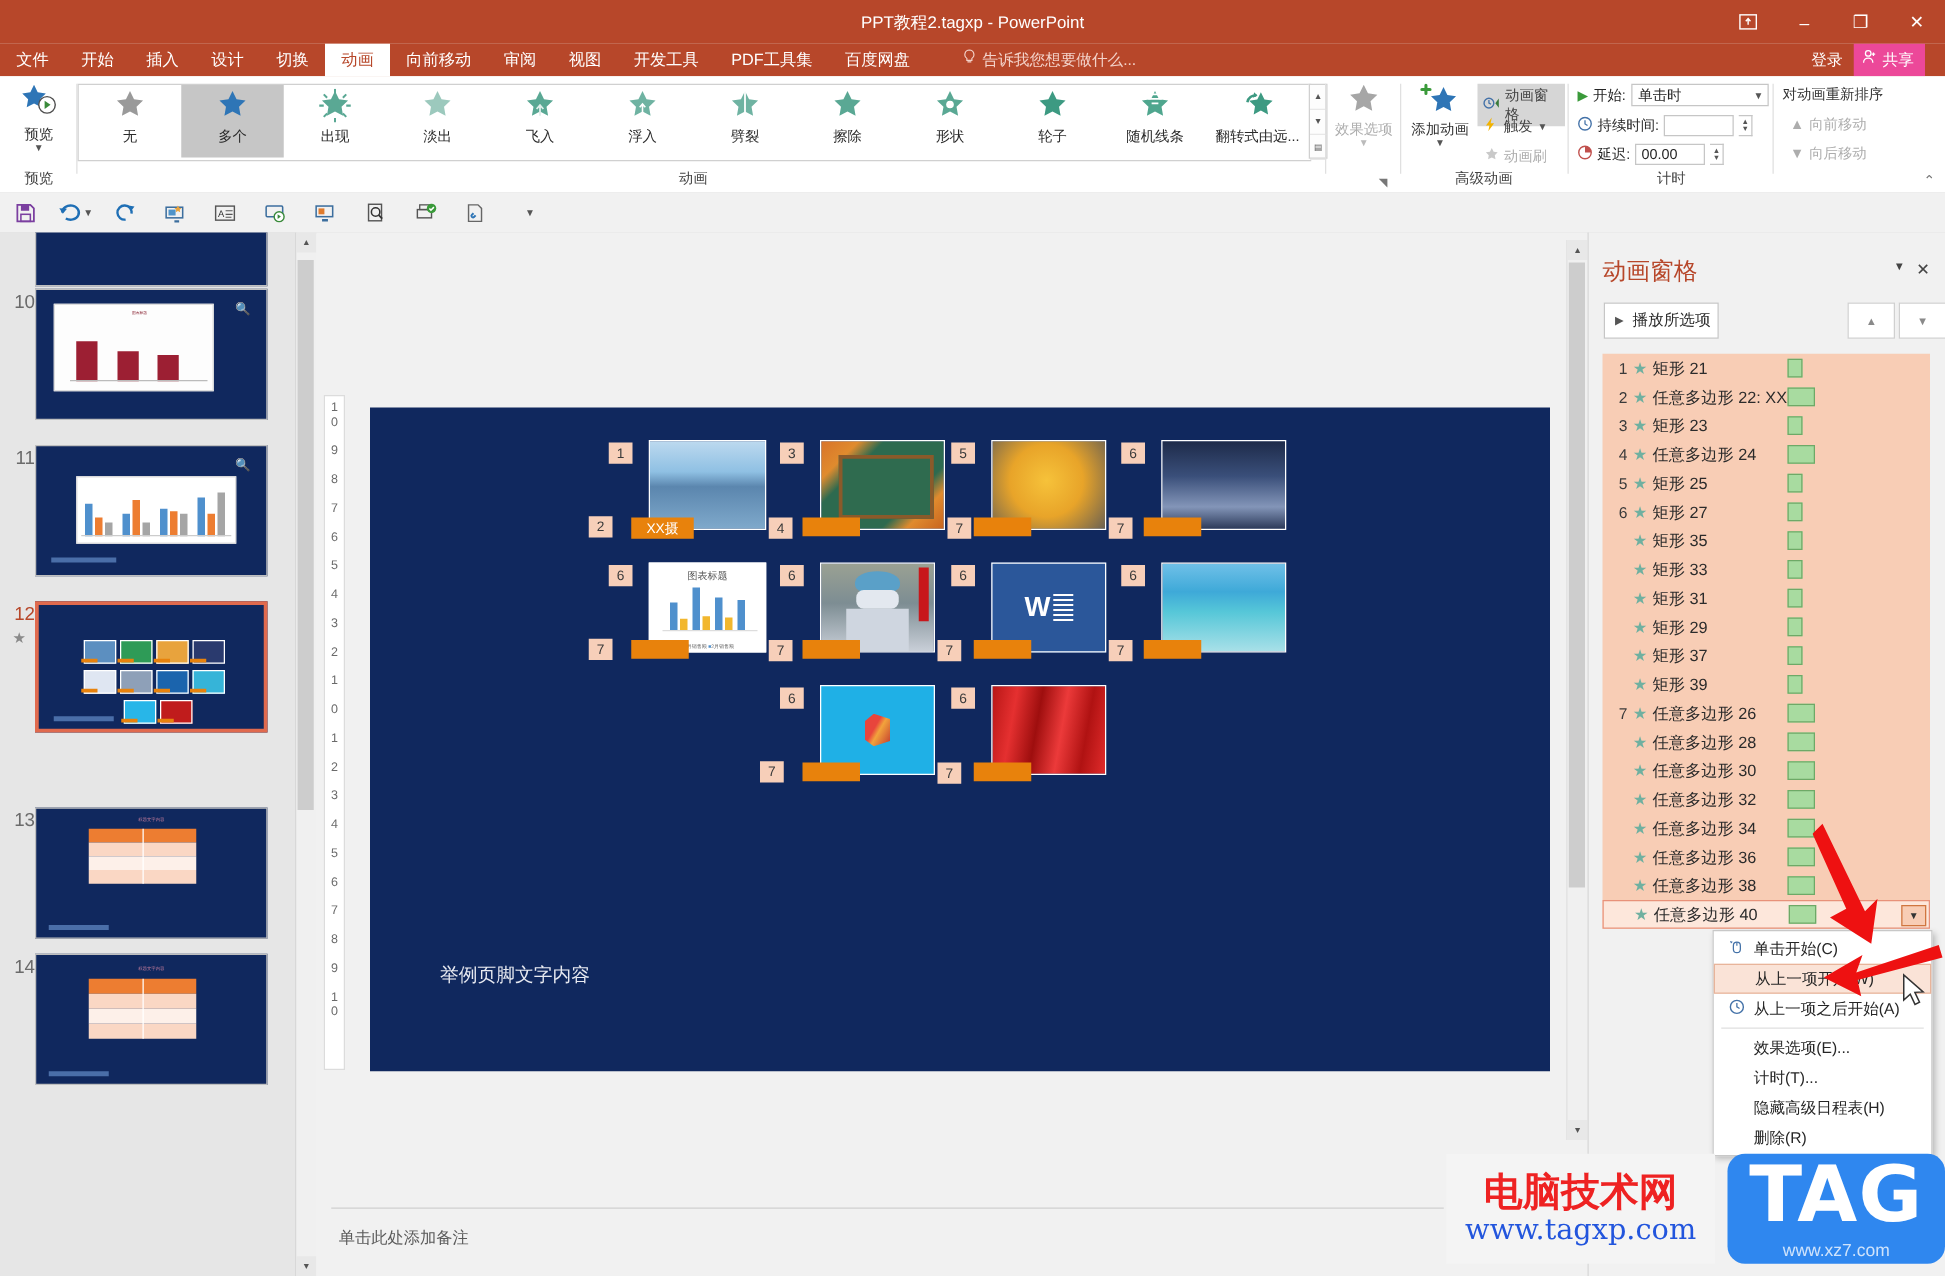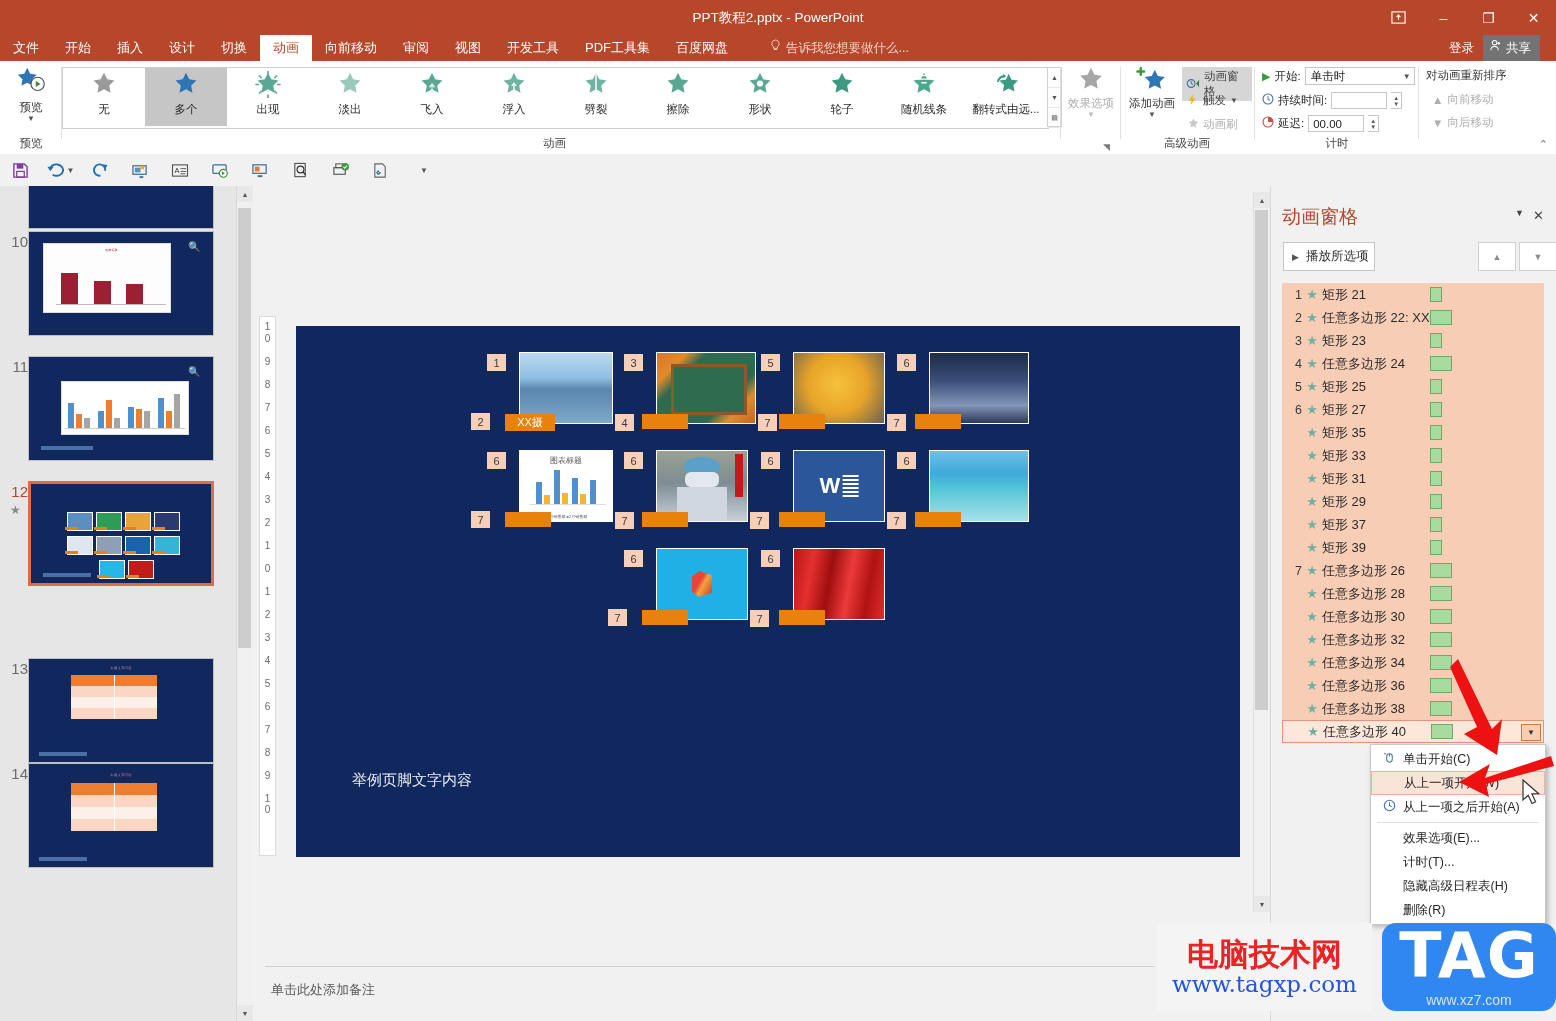--- a/index.html
+++ b/index.html
@@ -22,21 +22,21 @@
   
   .tabbar{position:absolute;left:0;top:35px;width:1556px;height:26px;background:#b7472a;}
   .tabs{position:absolute;left:0;top:0;height:26px;display:flex;align-items:flex-end;}
   .tab{height:26px;line-height:26px;padding:0 13px;color:#fff;font-size:13px;cursor:default;white-space:nowrap;}
   .tab.active{background:#fff;color:#b7472a;}
   .tellme{position:absolute;left:770px;top:0;height:26px;line-height:26px;color:#f3d2c9;font-size:12.5px;
     display:flex;align-items:center;gap:5px;}
   .bulb{display:inline-block;}
   .acct{position:absolute;right:16px;top:0;height:26px;display:flex;align-items:flex-end;}
   .acct .signin{color:#fff;font-size:12.5px;padding:0 9px;line-height:26px;}
-  .acct .share{color:#fff;font-size:12.5px;padding:0 9px 0 6px;line-height:26px;background:#737373;
+  .acct .share{color:#fff;font-size:12.5px;padding:0 9px 0 6px;line-height:26px;background:#ec4899;
     display:flex;align-items:center;gap:4px;height:26px;}
 
   
   .ribbon{position:absolute;left:0;top:61px;width:1556px;height:93px;background:#fff;
     border-bottom:1px solid #d4d4d4;}
   .rib-group{position:absolute;top:0;height:93px;}
   .grp-label{position:absolute;bottom:0;width:100%;text-align:center;font-size:11.5px;color:#444;
     height:18px;line-height:15px;}
   .grp-sep{position:absolute;top:6px;width:1px;height:72px;background:#e0e0e0;}
 
@@ -157,21 +157,21 @@
   .tagtxt{position:absolute;left:0;top:-4px;width:174px;text-align:center;font-family:"DejaVu Sans","Liberation Sans",sans-serif;
     font-weight:bold;font-size:62px;color:#fff;letter-spacing:1px;}
   .tagsub{position:absolute;left:0;bottom:3px;width:174px;text-align:center;font-size:14px;color:#cfe3fb;}
 </style>
 </head>
 <body>
 
 <div class="app">
 
   <div class="titlebar">
-    <div class="title-text">PPT教程2.pptx - PowerPoint</div>
+    <div class="title-text">PPT教程2.tagxp - PowerPoint</div>
     <div class="win-btns">
       <div class="win-btn">
         <svg width="15" height="15" viewBox="0 0 16 16">
             <rect x="1" y="2" width="14" height="12" fill="none" stroke="#fff" stroke-width="1.2"></rect>
             <path d="M8 10.5 L8 5.5 M6 7.5 L8 5.2 L10 7.5" stroke="#fff" stroke-width="1.2" fill="none"></path>
           </svg>
       </div>
       <div class="win-btn">–</div>
       <div class="win-btn">❐</div>
       <div class="win-btn close">✕</div>
@@ -565,21 +565,21 @@
           <div style="position:absolute;left:92px;top:67px;width:13px;height:3px;background:#e8820c;"></div>
           <div style="position:absolute;left:123px;top:52px;width:24px;height:17px;background:#36b4d8;border:1px solid #fff;"></div>
           <div style="position:absolute;left:121px;top:67px;width:13px;height:3px;background:#e8820c;"></div>
           <div style="position:absolute;left:68px;top:76px;width:24px;height:17px;background:#28b6e8;border:1px solid #fff;"></div>
           <div style="position:absolute;left:66px;top:91px;width:13px;height:3px;background:#e8820c;"></div>
           <div style="position:absolute;left:97px;top:76px;width:24px;height:17px;background:#c01c1c;border:1px solid #fff;"></div>
           <div style="position:absolute;left:95px;top:91px;width:13px;height:3px;background:#e8820c;"></div>
           <div style="position:absolute;left:12px;bottom:6px;width:48px;height:4px;background:#4a6ea8;"></div>
         </div>
       </div>
-      <div class="thumb-row" style="top: 472px; height: 142px;">
+      <div class="thumb-row" style="top: 460px; height: 142px;">
         <div class="thumb-num" style="top: 2px;">13</div>
         <div class="thumb" style="top: 0px; height: 105px;">
           <div style="position:absolute;left:11px;top:7px;right:11px;text-align:center;font-size:3.5px;color:#c07a9a;">标题文字内容</div>
           <div style="position:absolute;left:42px;top:16px;width:86px;height:11px;background:#ed7d31;"></div>
           <div style="position:absolute;left:42px;top:27px;width:86px;height:11px;background:#fad7c4;"></div>
           <div style="position:absolute;left:42px;top:38px;width:86px;height:11px;background:#fdf0e9;"></div>
           <div style="position:absolute;left:42px;top:49px;width:86px;height:11px;background:#fad7c4;"></div>
           <div style="position:absolute;left:85px;top:16px;width:1px;height:44px;background:#fff;"></div>
           <div style="position:absolute;left:10px;bottom:6px;width:48px;height:4px;background:#4a6ea8;"></div>
         </div>

